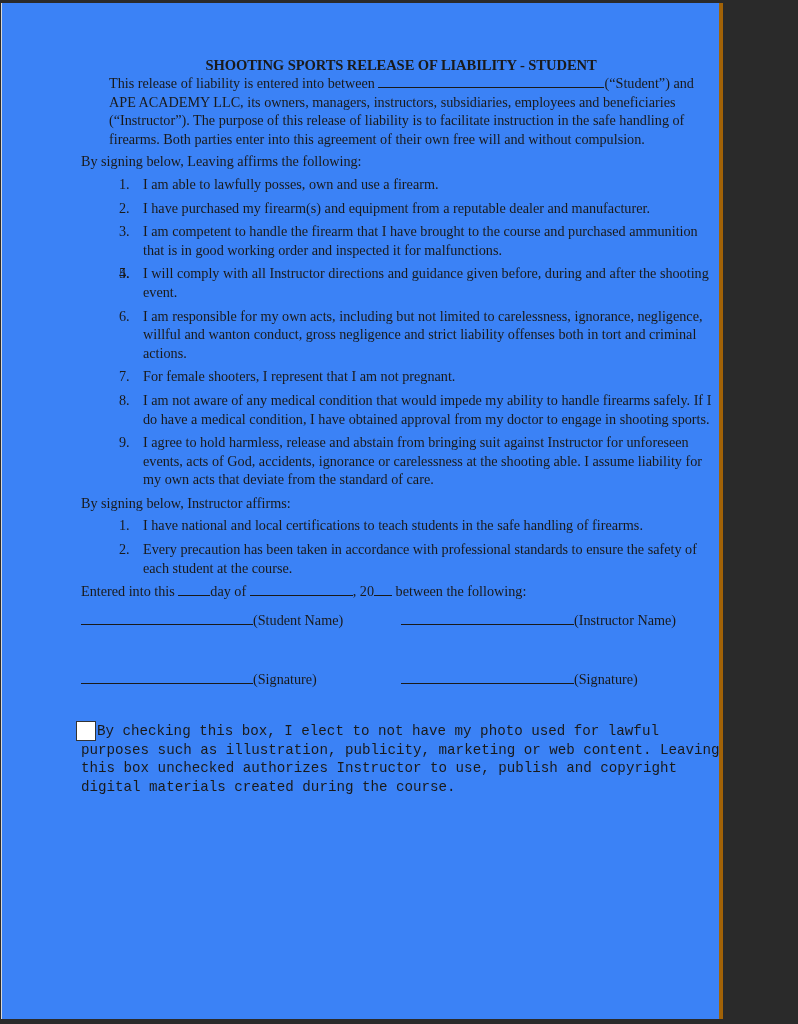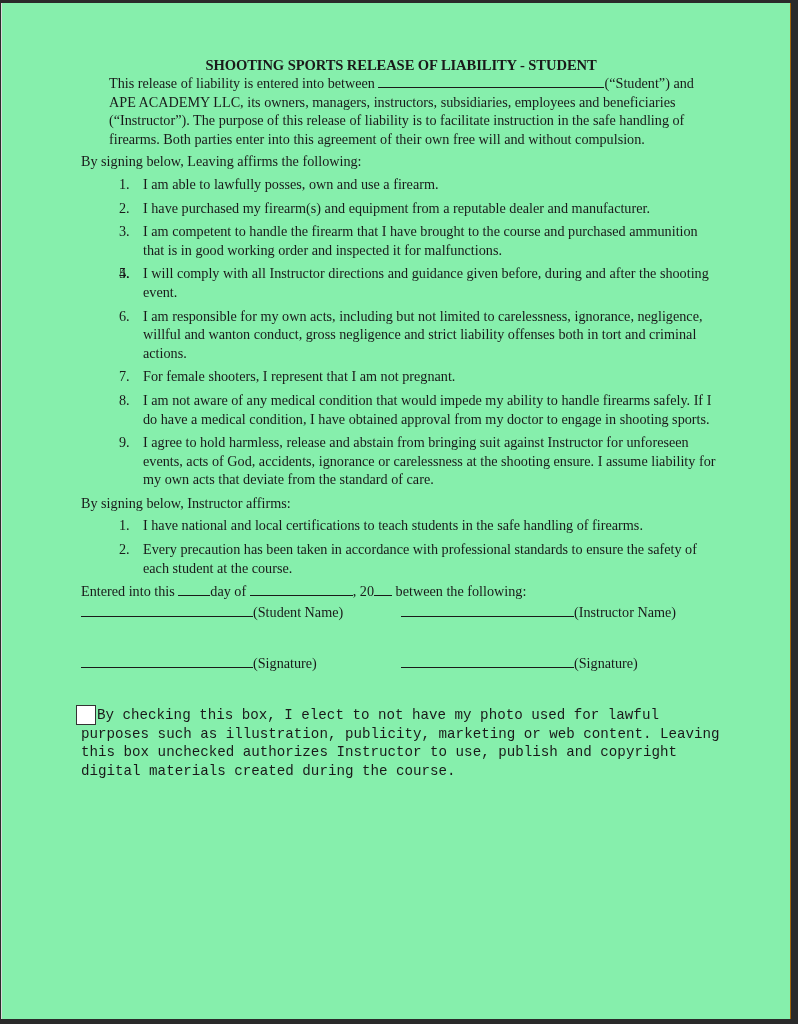--- a/index.html
+++ b/index.html
@@ -4,42 +4,42 @@
 <style>
   html, body { margin: 0; padding: 0; }
   body {
     width: 798px; height: 1024px; overflow: hidden;
     background: #2a2a2a;
     position: relative;
     font-family: "Liberation Serif", "DejaVu Serif", serif;
     color: #1a1a1a;
   }
   .page {
-    position: absolute; left: 1px; top: 3px; width: 790px; height: 1016px;
-    background: #86efac;
-    border-left: 1px solid #d8d8d8; border-right: 1px solid #a16207;
+    position: absolute; left: 1px; top: 3px; width: 722px; height: 1016px;
+    background: #3b82f6;
+    border-left: 1px solid #d8d8d8; border-right: 4px solid #a16207;
     box-sizing: border-box;
   }
   .content {
     position: absolute; left: 79px; top: 53px; width: 640px;
     font-size: 14.2px; line-height: 18.6px;
   }
   .title {
     text-align: center; font-weight: bold; font-size: 14.6px;
     line-height: 18px; margin: 0 0 0 0; letter-spacing: -0.1px;
   }
   p { margin: 0; }
   .intro { margin-bottom: 4px; margin-left: 28px; }
   .lead { margin-bottom: 4px; }
   ol { list-style: none; margin: 0; padding: 0; }
   ol li { position: relative; padding-left: 62px; margin-bottom: 5px; }
   ol li .num { position: absolute; left: 38px; top: 0; }
   .blank { display: inline-block; border-bottom: 1px solid #1a1a1a; height: 13px; vertical-align: baseline; }
   .sigrow { display: flex; margin-top: 2px; }
-  .sigcol { width: 328px; display: flex; align-items: baseline; }
+  .sigcol { width: 328px; display: flex; align-items: baseline; margin-top: 8px; }
   .sigcol .line { display: inline-block; width: 172px; border-bottom: 1px solid #1a1a1a; height: 13px; }
   .sigcol.right .line { width: 173px; }
   .gap { height: 31px; }
   .photo { position: relative; margin-top: 2px; font-family: Liberation Mono, monospace; }
   .checkbox {
     position: absolute; left: -5px; top: -1px; width: 20px; height: 20px;
     border: 1.5px solid #333; box-sizing: border-box; background: #fff;
     cursor: pointer;
   }
   .photo p .first { padding-left: 16px; }
@@ -59,21 +59,21 @@
     <p class="lead">By signing below, Leaving affirms the following:</p>
     <ol>
       <li><span class="num">1.</span><span>I am able to lawfully posses, own and use a firearm.</span></li>
       <li><span class="num">2.</span><span>I have purchased my firearm(s) and equipment from a reputable dealer and manufacturer.</span></li>
       <li><span class="num">3.</span><span>I am competent to handle the firearm that I have brought to the course and purchased ammunition that is in good working order and inspected it for malfunctions.</span></li>
       <li><span class="num">4.</span></li>
       <li><span class="num">5.</span><span>I will comply with all Instructor directions and guidance given before, during and after the shooting event.</span></li>
       <li><span class="num">6.</span><span>I am responsible for my own acts, including but not limited to carelessness, ignorance, negligence, willful and wanton conduct, gross negligence and strict liability offenses both in tort and criminal actions.</span></li>
       <li><span class="num">7.</span><span>For female shooters, I represent that I am not pregnant.</span></li>
       <li><span class="num">8.</span><span>I am not aware of any medical condition that would impede my ability to handle firearms safely.  If I do have a medical condition, I have obtained approval from my doctor to engage in shooting sports.</span></li>
-      <li><span class="num">9.</span><span>I agree to hold harmless, release and abstain from bringing suit against Instructor for unforeseen events, acts of God, accidents, ignorance or carelessness at the shooting ensure.  I assume liability for my own acts that deviate from the standard of care.</span></li>
+      <li><span class="num">9.</span><span>I agree to hold harmless, release and abstain from bringing suit against Instructor for unforeseen events, acts of God, accidents, ignorance or carelessness at the shooting able.  I assume liability for my own acts that deviate from the standard of care.</span></li>
     </ol>
 
     <p class="lead">By signing below, Instructor affirms:</p>
     <ol>
       <li><span class="num">1.</span><span>I have national and local certifications to teach students in the safe handling of firearms.</span></li>
       <li><span class="num">2.</span><span>Every precaution has been taken in accordance with professional standards to ensure the safety of each student at the course.</span></li>
     </ol>
 
     <p>
       <span>Entered into this </span><span class="blank" style="width:32px"></span><span>day of </span><span class="blank" style="width:103px"></span><span>, 20</span><span class="blank" style="width:18px"></span><span> between the following:</span>

